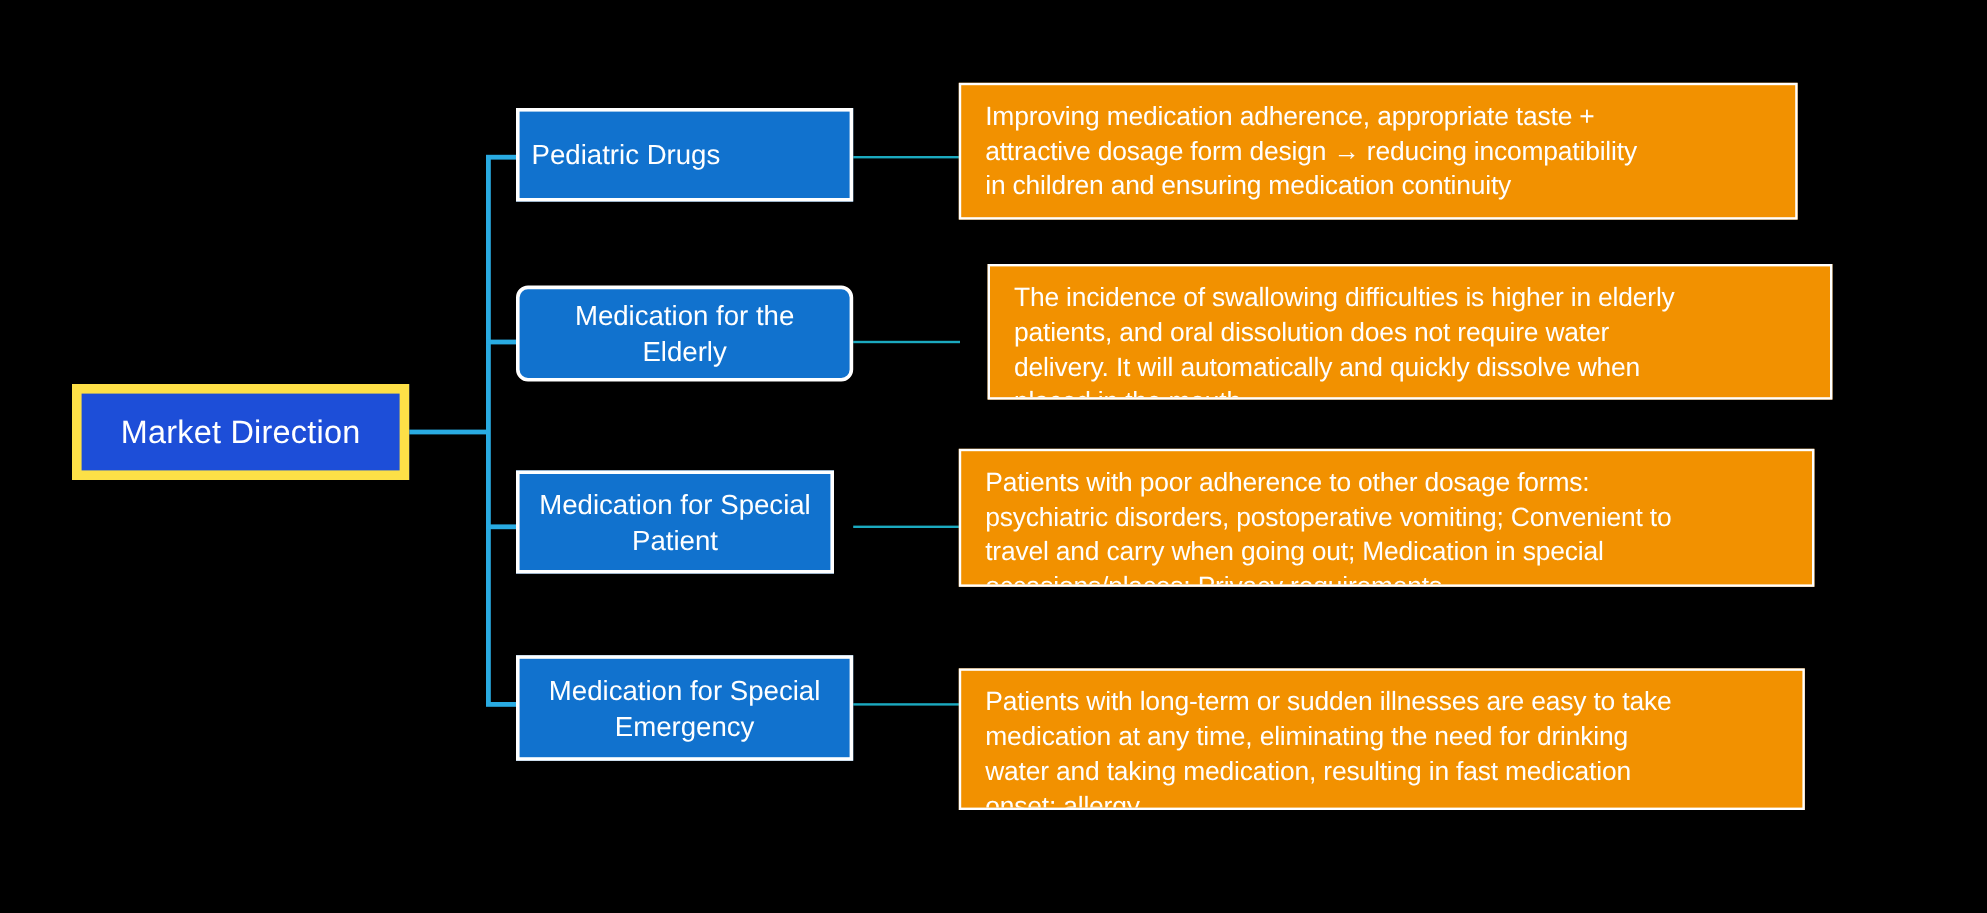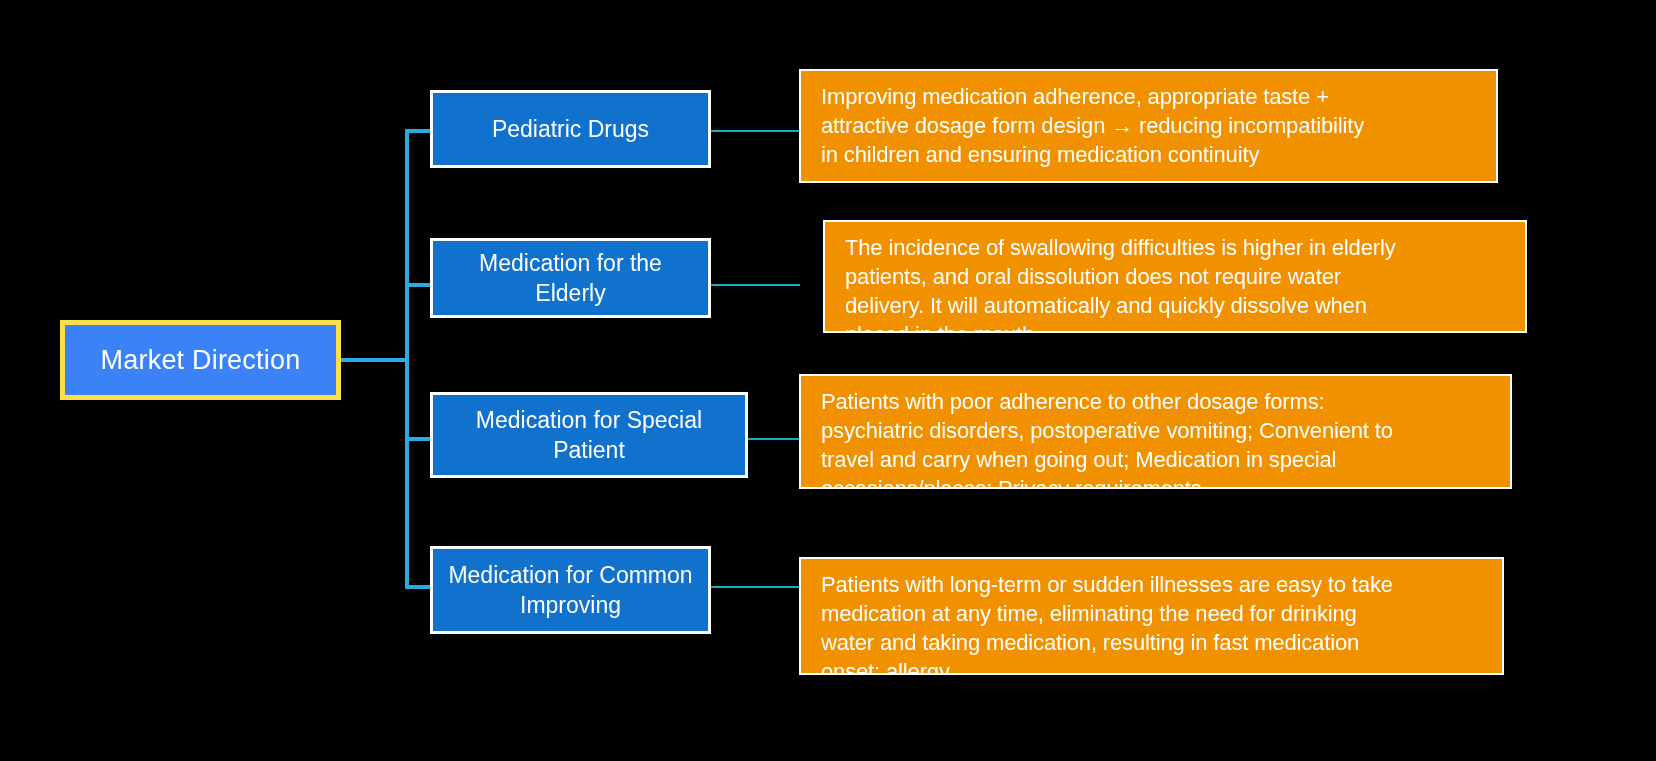--- a/index.html
+++ b/index.html
@@ -25,40 +25,39 @@
   }
   .conn-thin {
     position: absolute;
     background: #1BA9BF;
   }
 
   
   .root-node {
     position: absolute;
     box-sizing: border-box;
-    background: #3b82f6;
-    border: 5px solid #fde047;
+    background: #1d4ed8;
+    border: 8px solid #fde047;
     color: #FFFFFF;
     display: flex;
     align-items: center;
     justify-content: center;
     font-size: 27px;
     letter-spacing: .2px;
   }
 
   
   .cat-node {
     position: absolute;
     box-sizing: border-box;
     background: #1172CE;
     border: 3px solid #FFFFFF;
     color: #FFFFFF;
     display: flex;
     align-items: center;
-    justify-content: center;
     text-align: center;
     font-size: 23px;
     line-height: 1.32;
     padding: 0 10px;
   }
 
   
   .detail-node {
     position: absolute;
     box-sizing: border-box;
@@ -96,30 +95,30 @@
   <div class="conn-thin" style="left:711px; top:586px; width:89px; height:2px;"></div>
 
   <div class="root-node" style="left:60px; top:320px; width:281px; height:80px;">
     <span>Market Direction</span>
   </div>
 
   <div class="cat-node" style="left:430px; top:90px; width:281px; height:78px;">
     <span>Pediatric Drugs</span>
   </div>
 
-  <div class="cat-node" style="left:430px; top:238px; width:281px; height:80px;">
+  <div class="cat-node" style="left:430px; top:238px; width:281px; height:80px;border-radius:10px;">
     <span>Medication for the Elderly</span>
   </div>
 
-  <div class="cat-node" style="left:430px; top:392px; width:318px; height:86px;">
+  <div class="cat-node" style="left:430px; top:392px; width:265px; height:86px;">
     <span>Medication for Special Patient</span>
   </div>
 
   <div class="cat-node" style="left:430px; top:546px; width:281px; height:88px;">
-    <span>Medication for Common Improving</span>
+    <span>Medication for Special Emergency</span>
   </div>
 
   <div class="detail-node" style="left:799px; top:69px; width:699px; height:114px;">
     <span class="txt">Improving medication adherence, appropriate taste +
 attractive dosage form design → reducing incompatibility
 in children and ensuring medication continuity</span>
   </div>
 
   <div class="detail-node" style="left:823px; top:220px; width:704px; height:113px;">
     <span class="txt">The incidence of swallowing difficulties is higher in elderly

